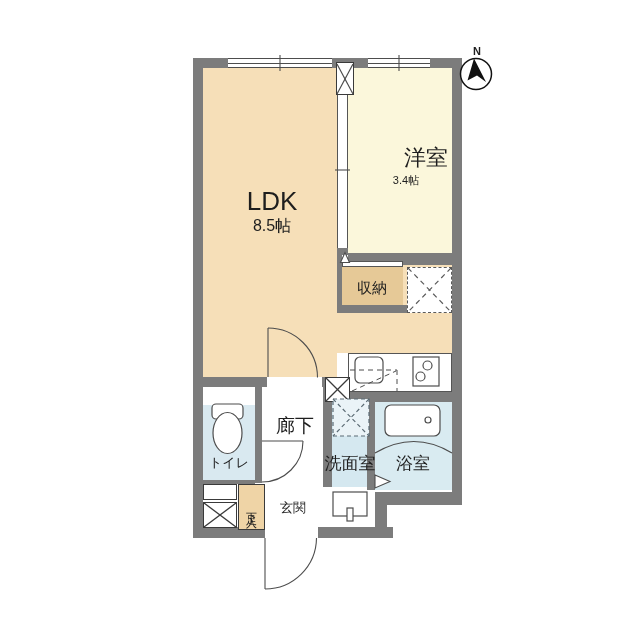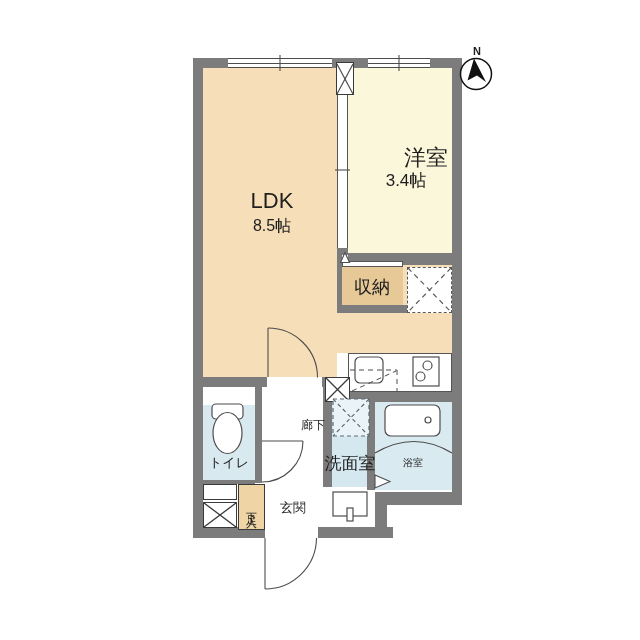--- a/index.html
+++ b/index.html
@@ -146,26 +146,26 @@
       <line x1="265" y1="538" x2="265" y2="589"></line>
       <path d="M265 589 A 51.5 51.5 0 0 0 316.5 538"></path>
     </g>
 
     <g>
       <circle cx="476" cy="74" r="15.5" fill="#ffffff" stroke="#111" stroke-width="1.5"></circle>
       <polygon points="474,58.5 486,82 477,75.5 467.5,80.5" fill="#111"></polygon>
     </g>
   </svg>
 
-  <div class="lbl" style="left:272px;top:201px;font-size:22px;">LDK</div>
+  <div class="lbl" style="left:272px;top:201px;font-size:26px;">LDK</div>
   <div class="lbl" style="left:272px;top:226px;font-size:16px;">8.5帖</div>
   <div class="lbl" style="left:406px;top:158px;font-size:22px;margin-left:20px;">洋室</div>
-  <div class="lbl" style="left:406px;top:180px;font-size:17px;">3.4帖</div>
-  <div class="lbl" style="left:372px;top:287px;font-size:18px;">収納</div>
+  <div class="lbl" style="left:406px;top:180px;font-size:11px;">3.4帖</div>
+  <div class="lbl" style="left:372px;top:287px;font-size:15px;">収納</div>
   <div class="lbl" style="left:229px;top:462px;font-size:13px;">トイレ</div>
-  <div class="lbl" style="left:313px;top:425px;font-size:12px;">廊下</div>
+  <div class="lbl" style="left:295px;top:425px;font-size:19px;">廊下</div>
   <div class="lbl" style="left:350px;top:463px;font-size:17px;">洗面室</div>
-  <div class="lbl" style="left:413px;top:463px;font-size:10px;">浴室</div>
+  <div class="lbl" style="left:413px;top:463px;font-size:17px;">浴室</div>
   <div class="lbl" style="left:293px;top:507px;font-size:13px;">玄関</div>
   <div class="lbl vert" style="left:251px;top:507px;font-size:11px;">下足入</div>
   <div class="lbl" style="left:477px;top:51px;font-size:11px;font-weight:bold;">N</div>
 
 </div>
 
 </body></html>

